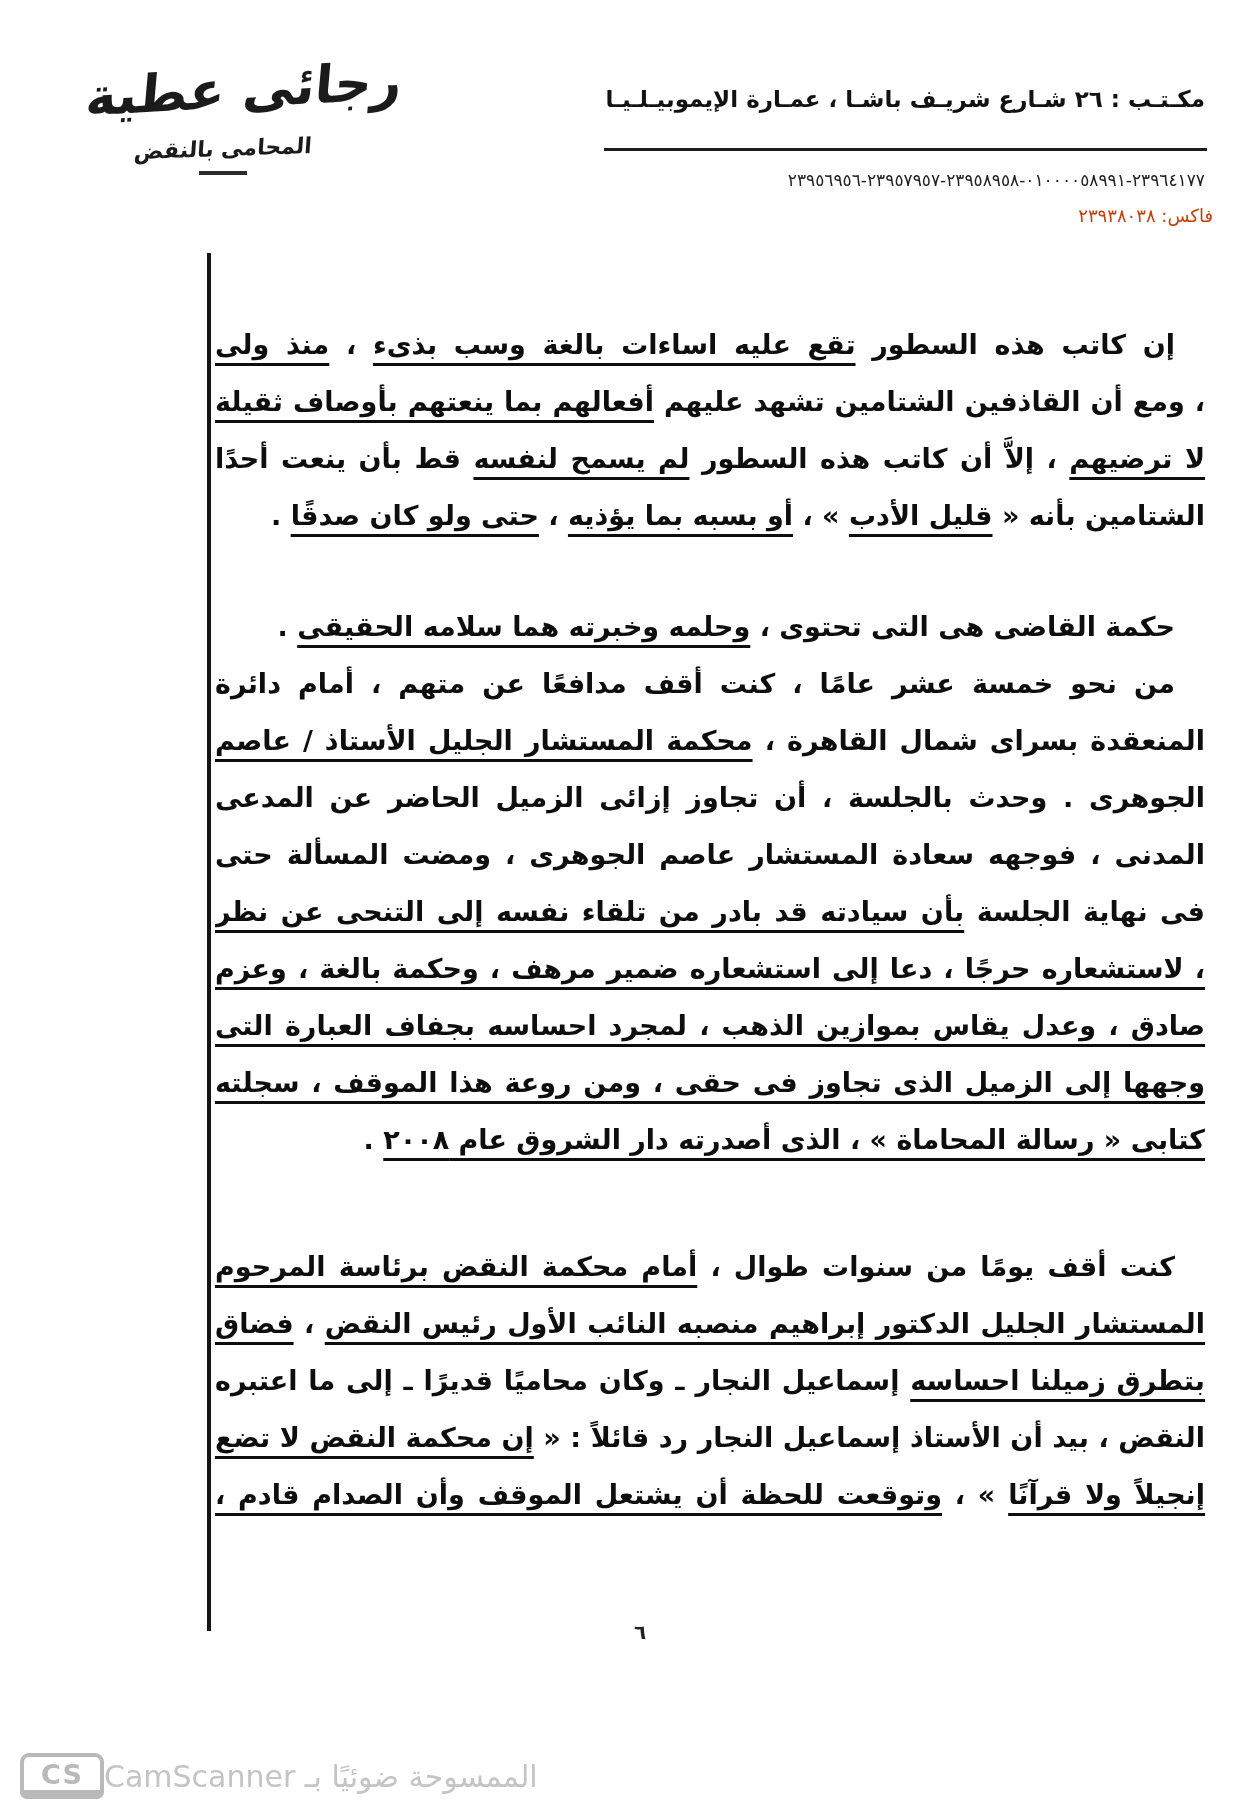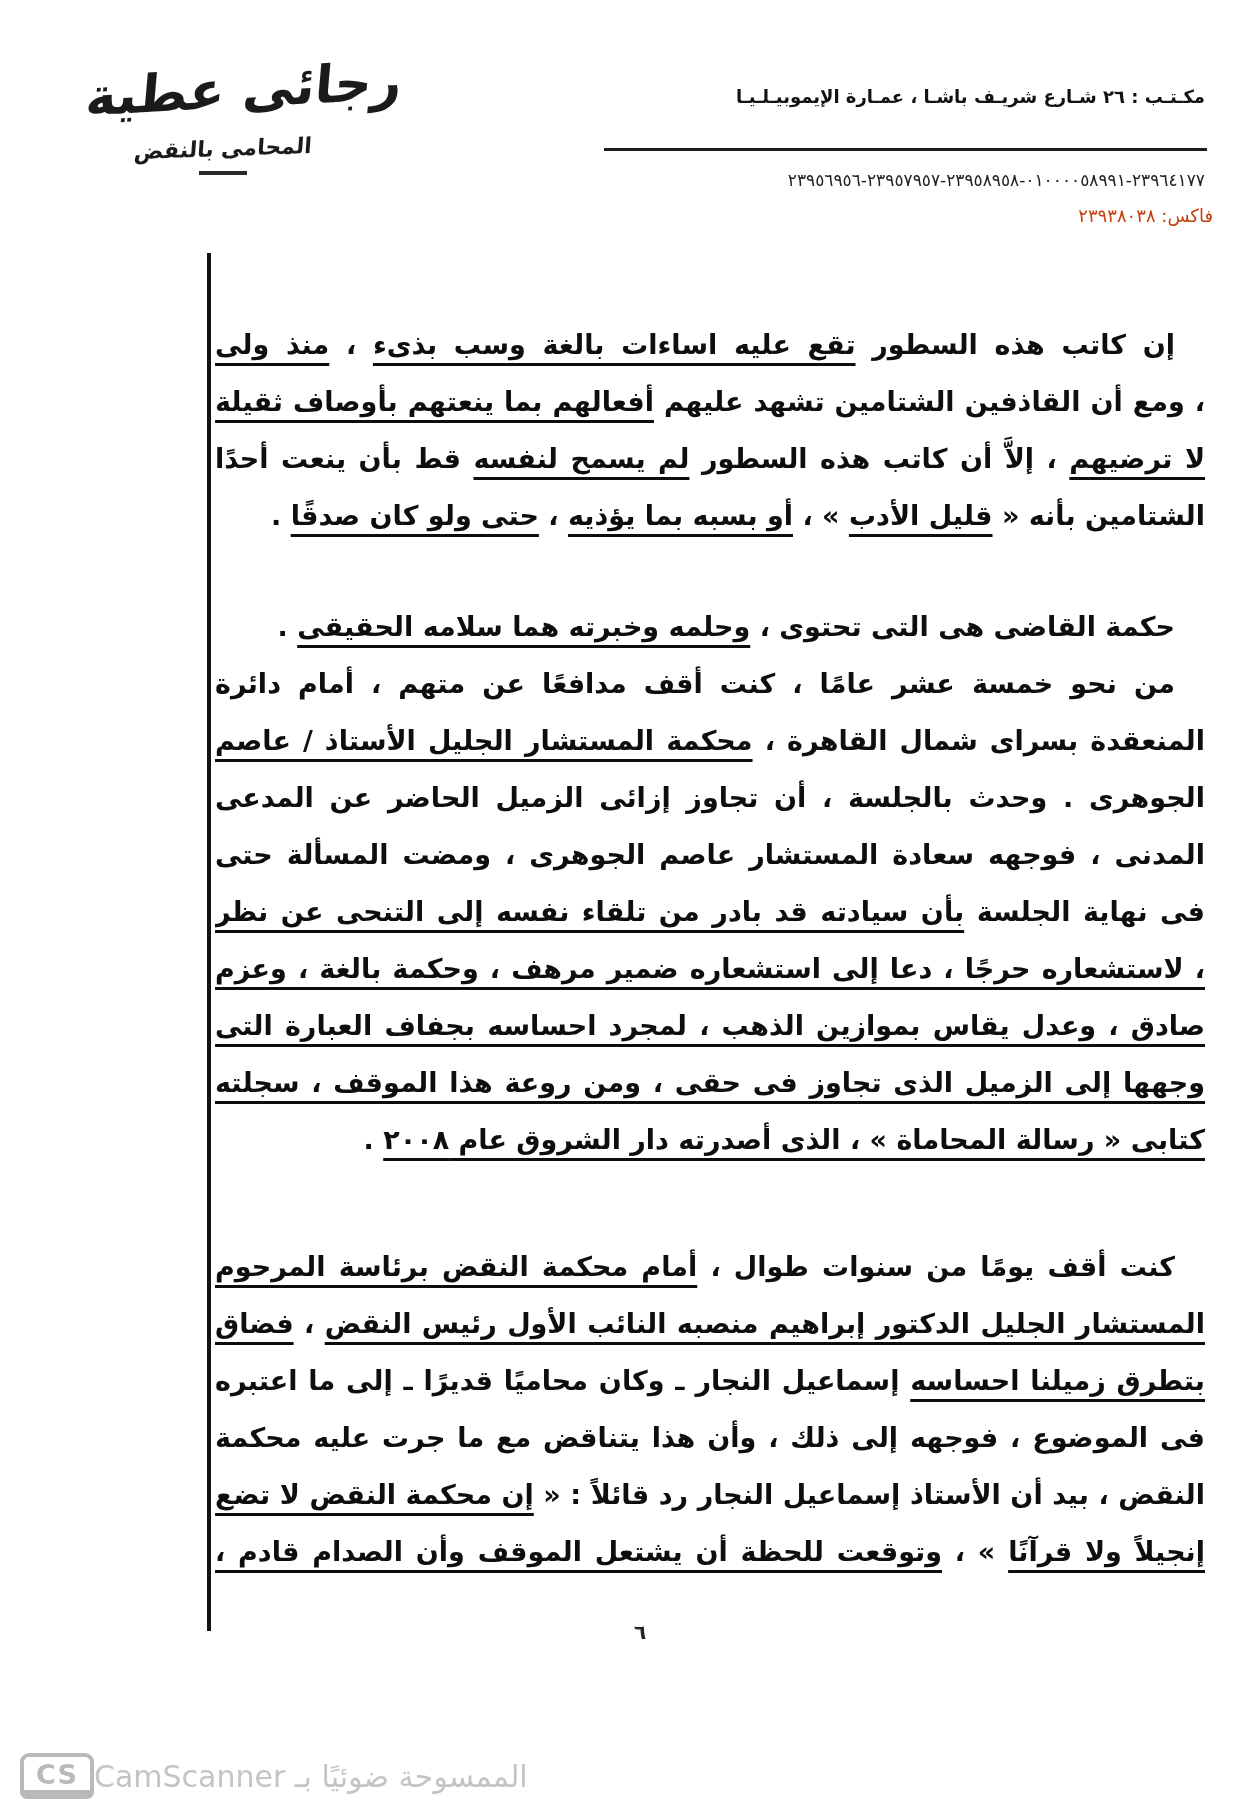--- a/index.html
+++ b/index.html
@@ -18,21 +18,21 @@
   }
   .logo-sub {
     margin-top:16px; font-size:22px; font-weight:800; white-space:nowrap;
     transform:rotate(-2deg) skewX(-6deg);
   }
   .logo-dash { width:48px; height:4px; background:#2b2b2b; margin:10px auto 0; }
 
   
   .hdr-office {
     right:36px; top:86px; direction:rtl; white-space:nowrap;
-    font-size:18px; font-weight:800; color:#121212;
+    font-size:23px; font-weight:800; color:#121212;
   }
   .hdr-rule { left:604px; right:34px; top:148px; height:3px; background:#1d1d1d; }
   .hdr-phones {
     right:36px; top:170px; direction:rtl; white-space:nowrap;
     font-size:17px; font-weight:500; letter-spacing:1.5px; color:#222;
   }
   .hdr-fax {
     right:28px; top:205px; direction:rtl; white-space:nowrap;
     font-size:18px; font-weight:400; color:#c2410c;
   }
@@ -52,21 +52,21 @@
   }
   .line.last { text-align:right; text-align-last:right; }
   .line.indent { padding-right:30px; }
   .u { text-decoration:underline; text-decoration-thickness:3px; text-underline-offset:9px; }
 
   .pagenum { left:634px; top:1620px; font-size:20px; font-weight:700; color:#222; }
 
   
   .cs-footer { left:20px; top:1752px; height:48px; display:flex; align-items:center; }
   .cs-badge {
-    position:relative; width:74px; height:46px; border:4px solid #b9b9b9; border-radius:9px;
+    position:relative; width:84px; height:46px; border:4px solid #b9b9b9; border-radius:9px;
     display:flex; align-items:center; justify-content:center; background:#fff;
   }
   .cs-badge::after {
     content:""; position:absolute; left:-4px; right:-4px; bottom:-4px; height:9px;
     background:#b9b9b9; border-radius:0 0 7px 7px;
   }
   .cs-badge span { font-size:27px; font-weight:800; color:#b9b9b9; letter-spacing:1px; margin-bottom:4px; }
   .cs-caption {
     margin-right:0; margin-left:0; padding-right:14px; direction:rtl;
     font-size:30px; font-weight:500; color:#c4c4c4; white-space:nowrap;
@@ -103,21 +103,20 @@
     <div class="line"><span>فى نهاية الجلسة </span><span class="u">بأن سيادته قد بادر من تلقاء نفسه إلى التنحى عن نظر الدعوى</span></div>
     <div class="line"><span class="u">، لاستشعاره حرجًا ، دعا إلى استشعاره ضمير مرهف ، وحكمة بالغة ، وعزم</span></div>
     <div class="line"><span class="u">صادق ، وعدل يقاس بموازين الذهب ، لمجرد احساسه بجفاف العبارة التى</span></div>
     <div class="line"><span class="u">وجهها إلى الزميل الذى تجاوز فى حقى ، ومن روعة هذا الموقف ، سجلته فى</span></div>
     <div class="line last"><span class="u">كتابى « رسالة المحاماة » ، الذى أصدرته دار الشروق عام ٢٠٠٨</span><span> .</span></div>
   </div>
 <div class="abs para p3">
     <div class="line indent"><span>كنت أقف يومًا من سنوات طوال ، </span><span class="u">أمام محكمة النقض برئاسة المرحوم</span></div>
     <div class="line"><span class="u">المستشار الجليل الدكتور إبراهيم منصبه النائب الأول رئيس النقض</span><span> ، </span><span class="u">فضاق صدره</span></div>
     <div class="line"><span class="u">بتطرق زميلنا احساسه</span><span> إسماعيل النجار ـ وكان محاميًا قديرًا ـ إلى ما اعتبره حديثًا</span></div>
-    <div class="line"><span>فى الموضوع ، فوجهه إلى ذلك ، وأن هذا يتناقض مع ما جرت عليه محكمة</span></div>
     <div class="line"><span>النقض ، بيد أن الأستاذ إسماعيل النجار رد قائلاً : « </span><span class="u">إن محكمة النقض لا تضع</span></div>
     <div class="line"><span class="u">إنجيلاً ولا قرآنًا</span><span> » ، </span><span class="u">وتوقعت للحظة أن يشتعل الموقف وأن الصدام قادم ، ولكن إذ</span></div>
   </div>
 
 <div class="abs pagenum">٦</div>
 
 <div class="abs cs-footer">
   <div class="cs-badge">
     <span>CS</span>
   </div>

